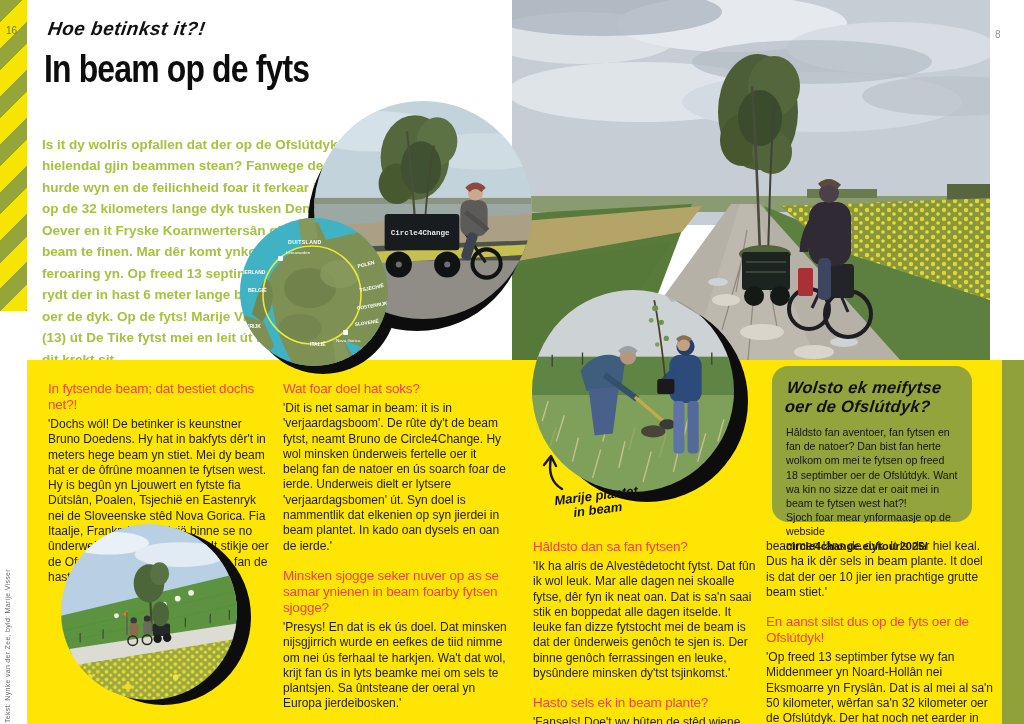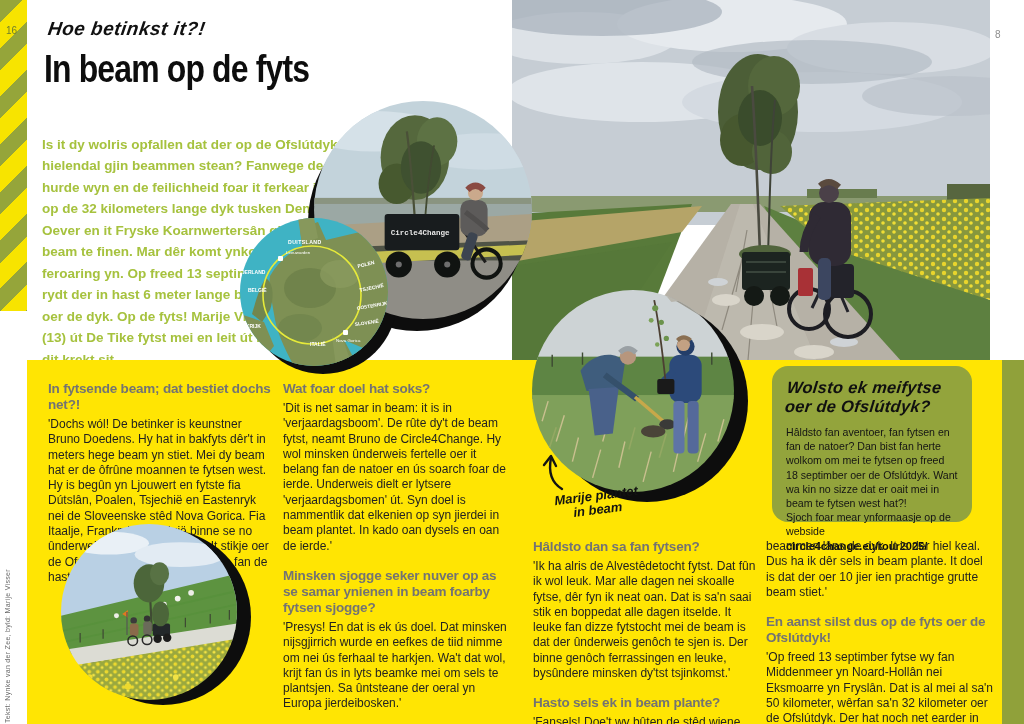--- a/index.html
+++ b/index.html
@@ -35,21 +35,21 @@
   .yellow-band{position:absolute;left:27px;top:360px;width:997px;height:364px;background:#ffe503;}
   .olive-edge{position:absolute;left:1002px;top:360px;width:22px;height:364px;background:#90a13a;}
   .olive-box{position:absolute;left:772px;top:366px;width:200px;height:156px;background:#93a43c;
     border-radius:16px;padding:12px 14px;box-sizing:border-box;}
   .olive-box .bh{font-size:16.5px;font-weight:bold;font-style:italic;transform:skewX(-6deg);
     color:#101010;line-height:19px;margin-bottom:9px;letter-spacing:.3px;}
   .olive-box .bb{font-size:10.6px;line-height:14.2px;color:#141414;}
   .olive-box .bu{font-size:11px;line-height:14.2px;color:#0c0c0c;font-weight:bold;}
 
   .col{position:absolute;}
-  .col h2{font-size:13.5px;line-height:16px;font-weight:700;color:#737373;margin:0 0 4px 0;letter-spacing:-.2px;}
+  .col h2{font-size:13.5px;line-height:16px;font-weight:400;color:#ef4444;margin:0 0 4px 0;letter-spacing:-.2px;}
   .col p{font-size:12px;line-height:15.3px;margin:0 0 0 0;color:#232321;}
   .col .gap{height:14px;}
   .col1{left:48px;top:381px;width:224px;}
   .col2{left:283px;top:381px;width:228px;}
   .col3{left:533px;top:539px;width:226px;}
   .col4{left:766px;top:539px;width:228px;}
 
   
   .circ{position:absolute;border-radius:50%;overflow:hidden;}
   .circ svg{display:block;width:100%;height:100%;}

